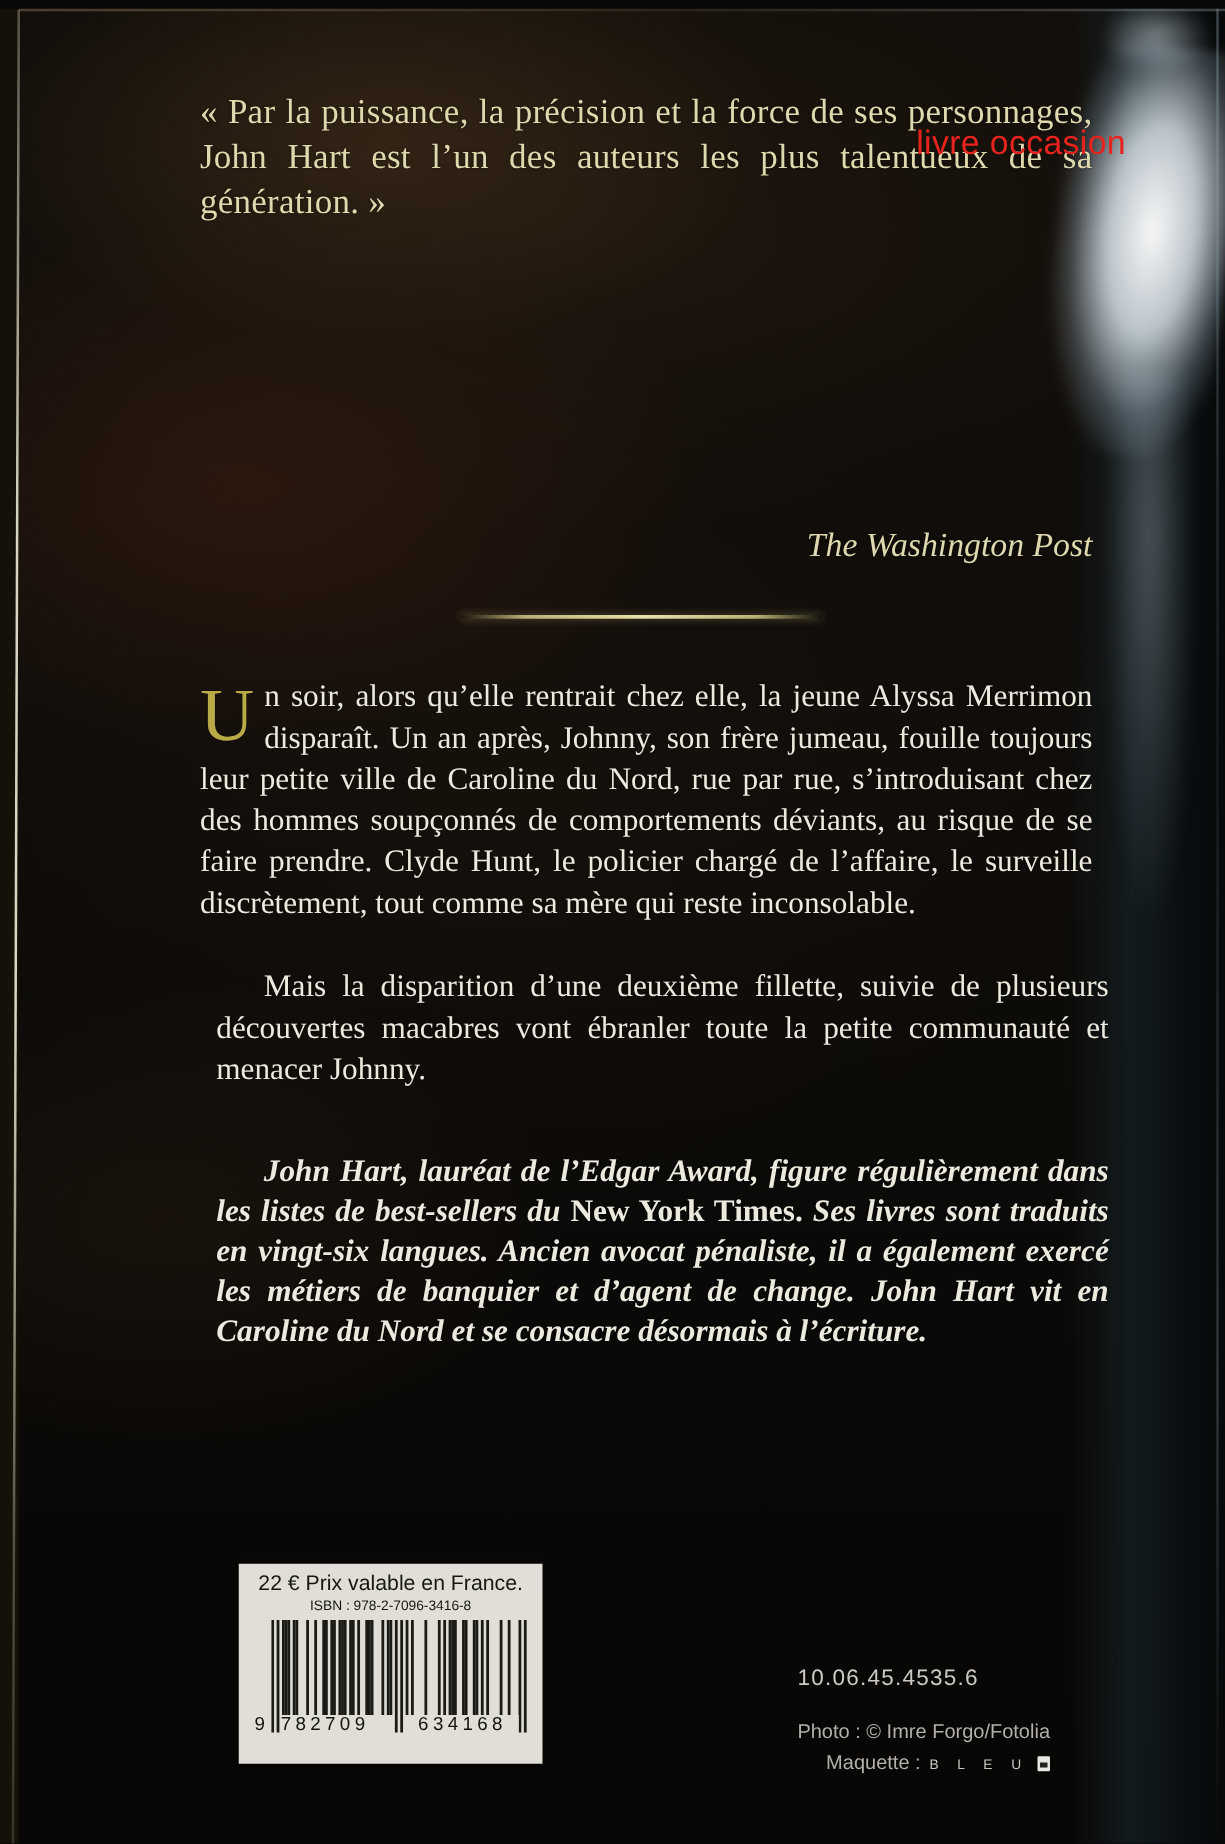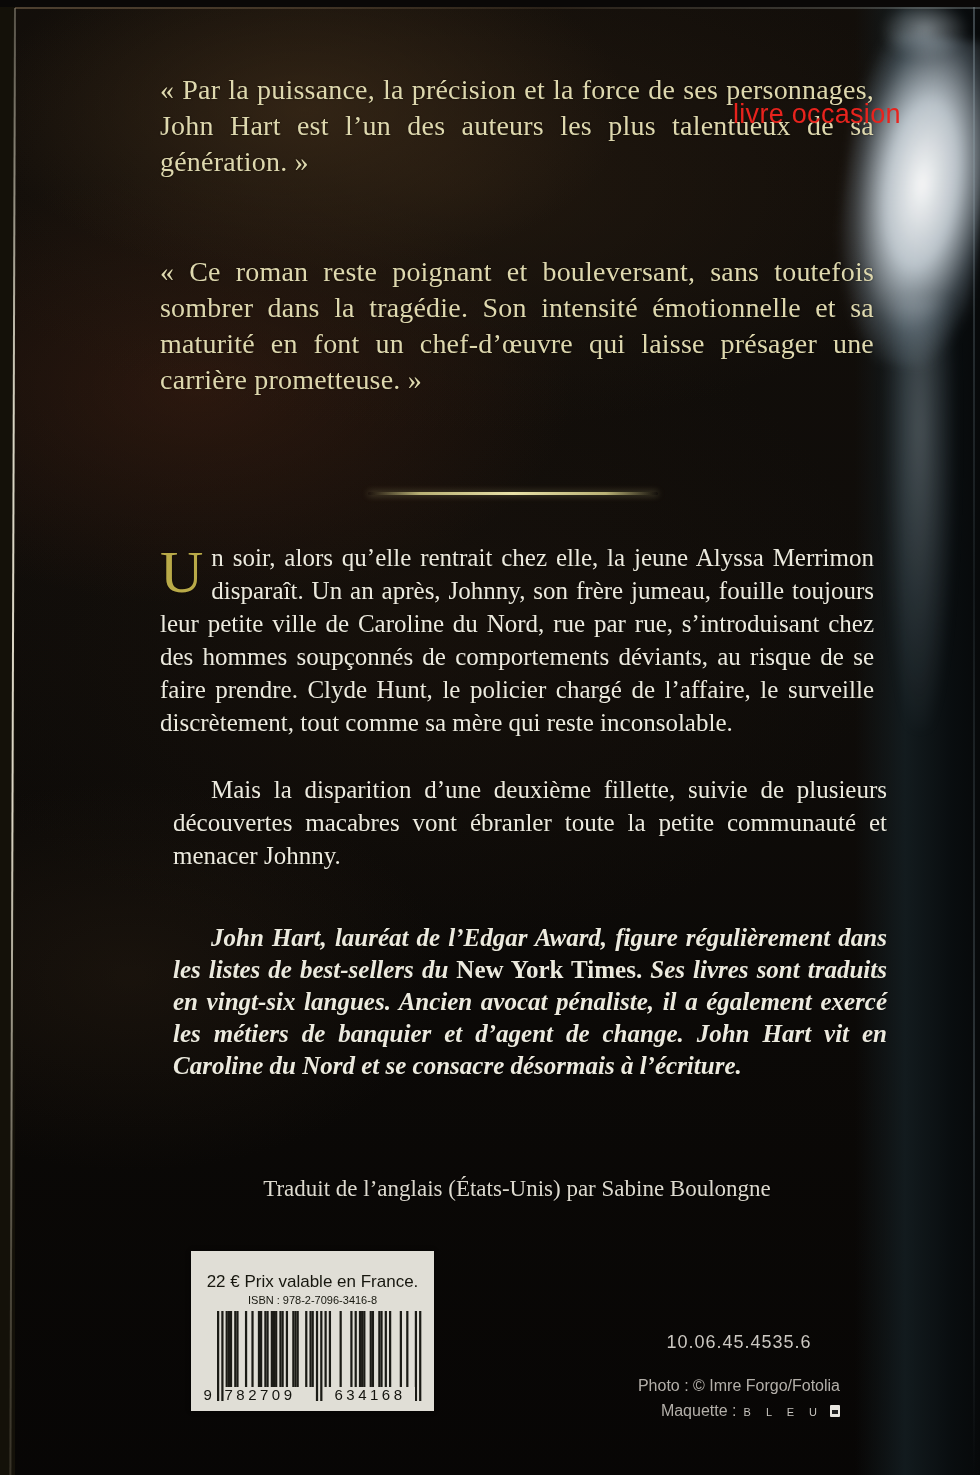--- a/index.html
+++ b/index.html
@@ -98,34 +98,34 @@
     font-size:27px;letter-spacing:.3px;white-space:nowrap;
   }
   
   .price-label{
     position:absolute;left:191px;top:1251px;width:243px;height:160px;
     background:var(--label-bg,#e0ded6);
     color:var(--label-text,#17170f);
     font-family:"Liberation Sans",sans-serif;text-align:center;
     box-shadow:0 0 4px rgba(0,0,0,.6);
   }
-  .price-line{margin-top:21px;font-size:17px;}
+  .price-line{margin-top:6px;font-size:17px;}
   .isbn-line{margin-top:2px;font-size:11px;}
   .barcode-wrap{position:relative;width:218px;height:96px;margin:5px auto 0;}
   .barcode-wrap svg{position:absolute;left:13px;top:0;}
   .bc-digit{
     position:absolute;top:76px;font-size:15px;color:#14140f;
     background:var(--label-bg,#e0ded6);line-height:16px;
   }
   .bc-first{left:0px;}
   .bc-left{left:21px;width:67px;text-align:center;letter-spacing:3.5px;}
   .bc-right{left:122px;width:89px;text-align:center;letter-spacing:3.5px;}
   
   .imprint{
-    position:absolute;right:140px;top:1332px;text-align:center;
+    position:absolute;right:140px;top:1332px;text-align:left;
     font-family:"Liberation Sans",sans-serif;color:var(--imprint-text,#b3afa9);
   }
   .imprint-code{font-size:18px;letter-spacing:1px;color:#ccc8c2;margin-bottom:24px;}
   .imprint-photo{font-size:16px;}
   .imprint-maquette{font-size:16px;margin-top:7px;display:flex;justify-content:flex-end;align-items:center;gap:7px;}
   .maquette-value{font-size:11px;letter-spacing:6px;color:#c9c6c0;padding-top:2px;}
   .bleu-logo{
     display:inline-block;width:10px;height:12px;background:#e8e6e0;border-radius:1px;
     position:relative;
   }
@@ -142,32 +142,31 @@
   <div class="glare-top"></div>
   <div class="glare-main"></div>
   <div class="right-edge-line"></div>
   <div class="outside-left"></div>
   <div class="spine-line"></div>
   <div class="outside-top"></div>
   <div class="top-edge-line"></div>
 
   <div class="col quote" style="top:72px">«&nbsp;Par la puissance, la précision et la force de ses personnages, John Hart est l’un des auteurs les plus talentueux de sa génération.&nbsp;»</div>
 
-  <div class="col quote" style="top:254px">«&nbsp;Ce roman reste poignant et bouleversant, sans toutefois sombrer dans la tragédie. Son intensité émotionnelle et sa maturité en font un chef-d’œuvre qui laisse présager une carrière prometteuse.&nbsp;»</div>
+  <div class="col attribution" style="top:412px">The Washington Post</div>
 
   <div class="divider"></div>
 
   <div class="col body-text" style="top:541px">
     <span class="dropcap">U</span><span>n soir, alors qu’elle rentrait chez elle, la jeune Alyssa Merrimon disparaît. Un an après, Johnny, son frère jumeau, fouille toujours leur petite ville de Caroline du Nord, rue par rue, s’introduisant chez des hommes soupçonnés de comportements déviants, au risque de se faire prendre. Clyde Hunt, le policier chargé de l’affaire, le surveille discrètement, tout comme sa mère qui reste inconsolable.</span>
   </div>
   <div class="col body-text indent" style="top:773px">Mais la disparition d’une deuxième fillette, suivie de plusieurs découvertes macabres vont ébranler toute la petite communauté et menacer Johnny.</div>
 
   <div class="col bio indent" style="top:922px"><span class="it">John Hart, lauréat de l’Edgar Award, figure régulièrement dans les listes de best-sellers du </span><span class="rm">New York Times.</span><span class="it"> Ses livres sont traduits en vingt-six langues. Ancien avocat pénaliste, il a également exercé les métiers de banquier et d’agent de change. John Hart vit en Caroline du Nord et se consacre désormais à l’écriture.</span></div>
 
-  <div class="col translator" style="top:1176px">Traduit de l’anglais (États-Unis) par Sabine Boulongne</div>
 
   <div class="price-label">
     <div class="price-line">22 € Prix valable en France.</div>
     <div class="isbn-line">ISBN&nbsp;: 978-2-7096-3416-8</div>
     <div class="barcode-wrap">
       <svg width="206" height="92" id="bc-svg">
           <rect x="0.00" y="0" width="2.23" height="90" fill="#1b1b16"></rect>
           <rect x="4.30" y="0" width="2.23" height="90" fill="#1b1b16"></rect>
           <rect x="8.60" y="0" width="2.23" height="76" fill="#1b1b16"></rect>
           <rect x="10.75" y="0" width="2.23" height="76" fill="#1b1b16"></rect>

